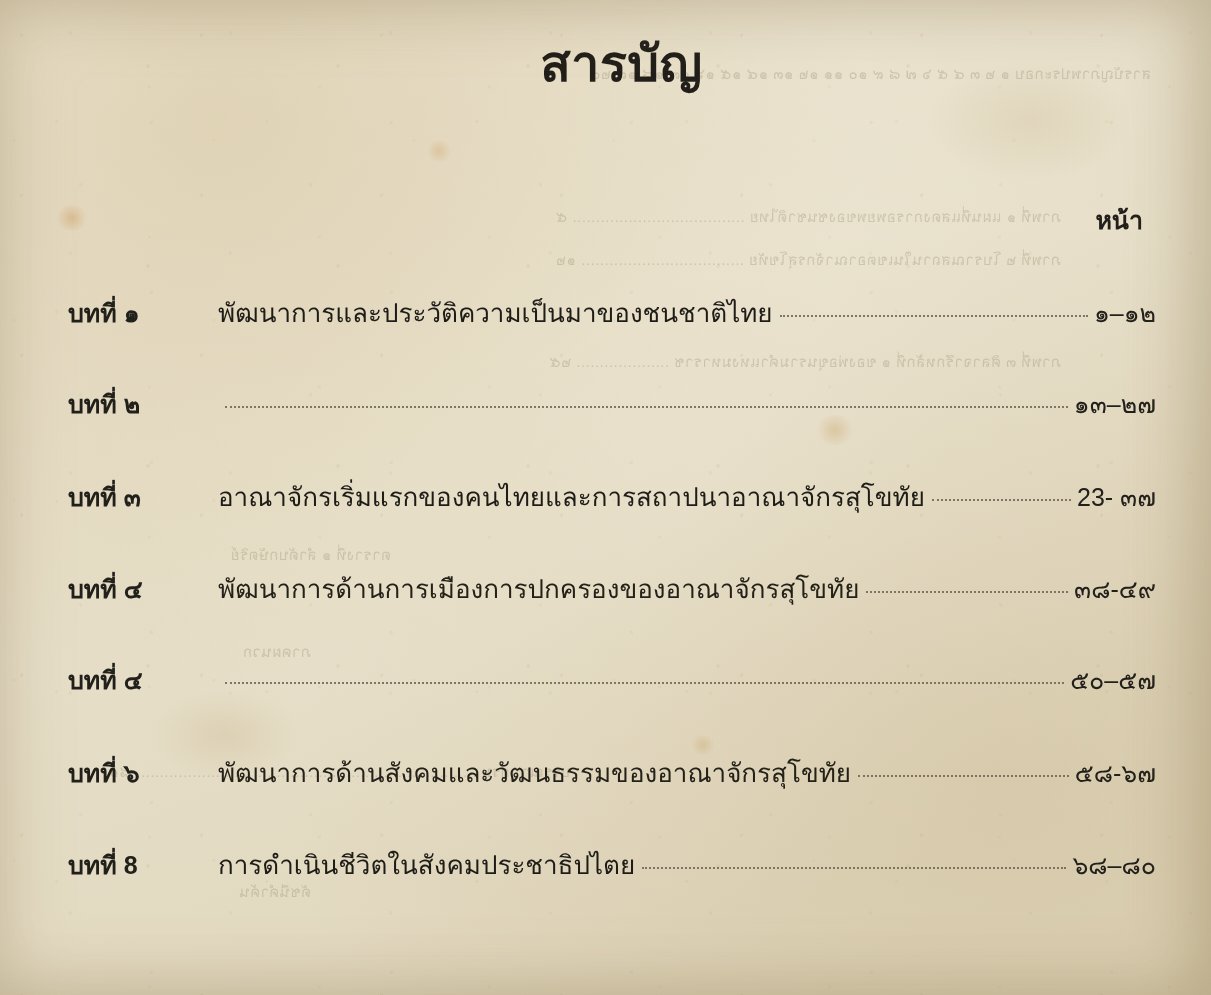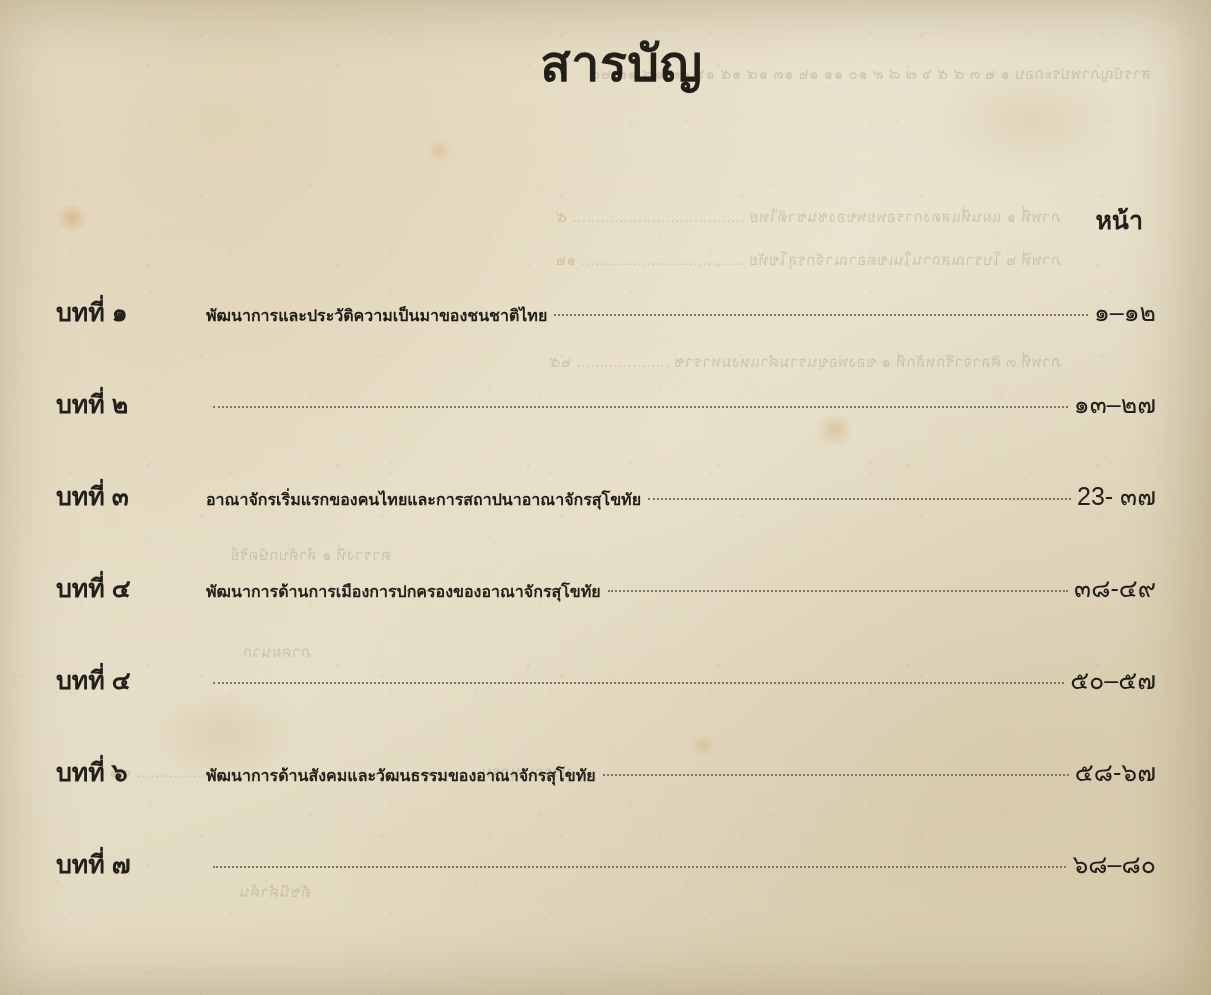--- a/index.html
+++ b/index.html
@@ -91,39 +91,39 @@
     top: 200px;
     right: 68px;
     font-size: 25px;
     font-weight: bold;
     color: #23201b;
   }
 
   .toc {
     position: absolute;
     top: 292px;
-    left: 56px;
+    left: 68px;
     right: 55px;
   }
   .toc-row {
     display: flex;
     align-items: baseline;
     height: 92px;
   }
   .ch-label {
     width: 150px;
     flex: 0 0 150px;
     font-size: 25px;
     font-weight: bold;
     color: #22201b;
     white-space: nowrap;
   }
   .ch-title {
-    font-size: 16px;
-    font-weight: bold;
+    font-size: 26px;
+    font-weight: normal;
     color: #201e19;
     white-space: nowrap;
   }
   .leader {
     flex: 1 1 auto;
     margin: 0 6px 0 7px;
     position: relative;
     top: -5px;
     border-bottom: 2px dotted #6d6553;
     opacity: 0.85;
@@ -212,21 +212,22 @@
     </div>
 
     <div class="toc-row">
       <span class="ch-label">บทที่ ๖</span>
       <span class="ch-title">พัฒนาการด้านสังคมและวัฒนธรรมของอาณาจักรสุโขทัย</span>
       <span class="leader"></span>
       <span class="pages">๕๘-๖๗</span>
     </div>
 
     <div class="toc-row">
-      <span class="ch-label">บทที่ ๗</span>
+      <span class="ch-label">บทที่ 8</span>
+      <span class="ch-title">การดำเนินชีวิตในสังคมประชาธิปไตย</span>
       <span class="leader"></span>
       <span class="pages">๖๘–๘๐</span>
     </div>
 
   </div>
 
   <div class="edge-shadow"></div>
 </div>
 
 </body></html>

